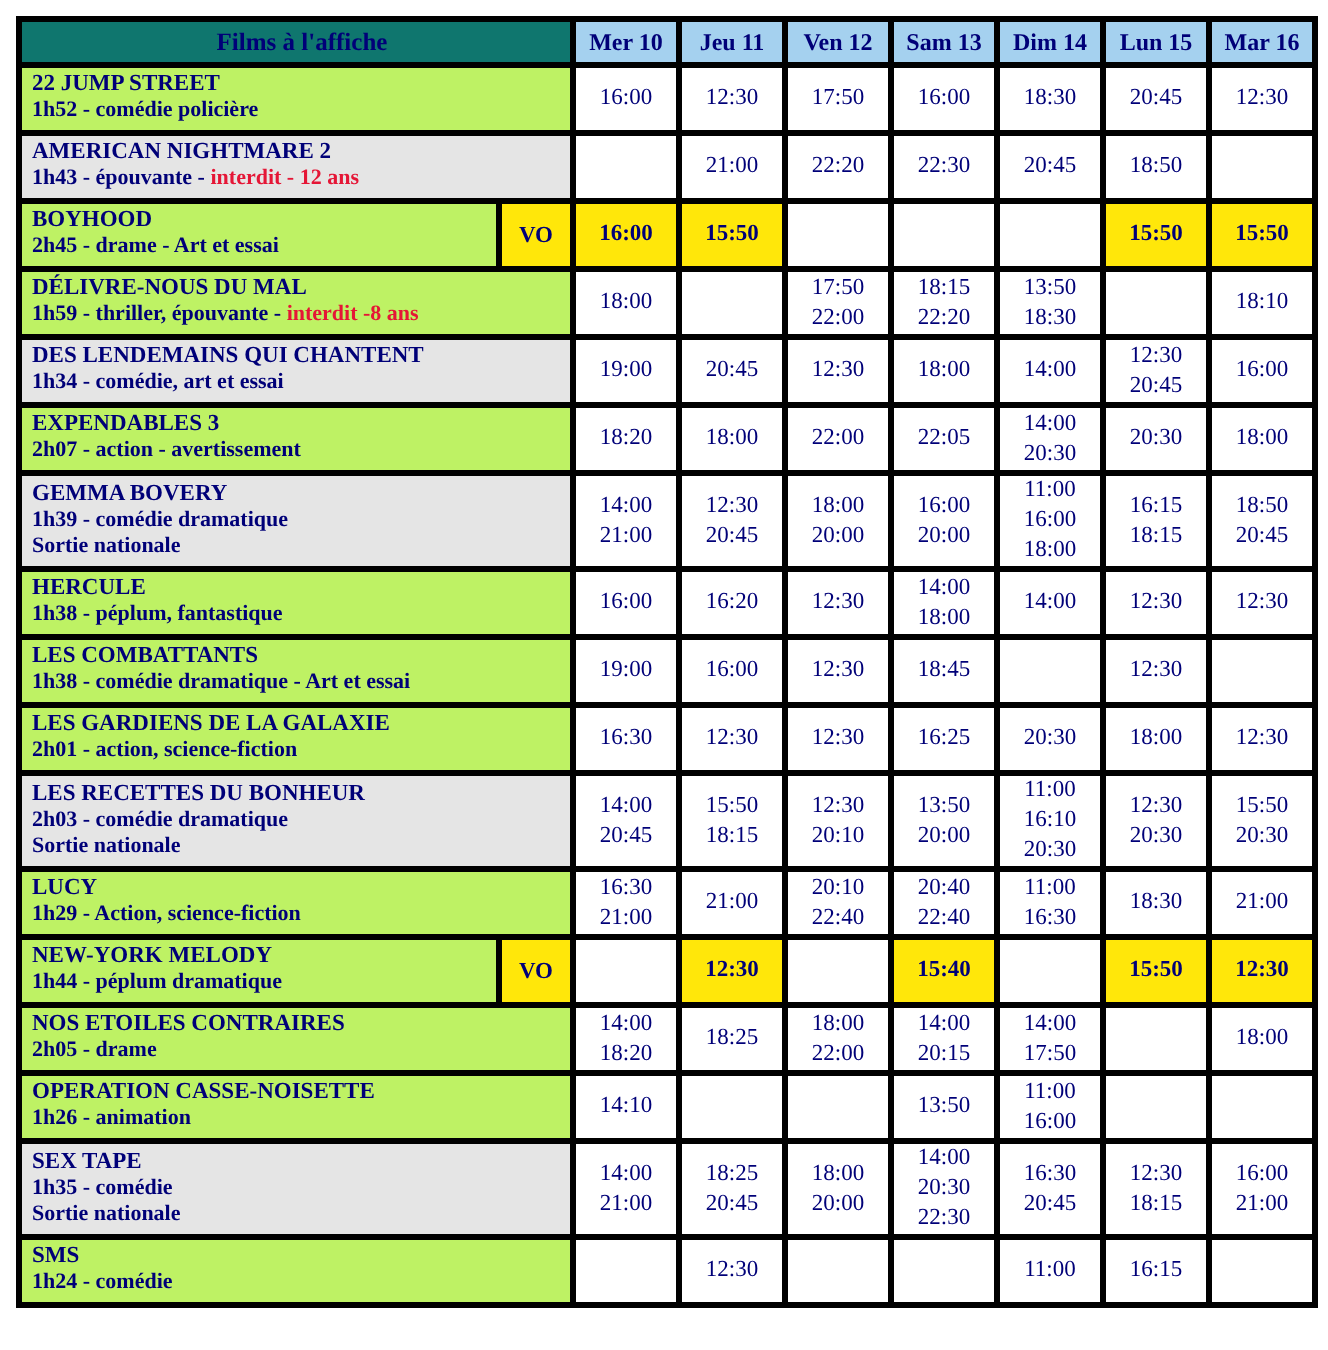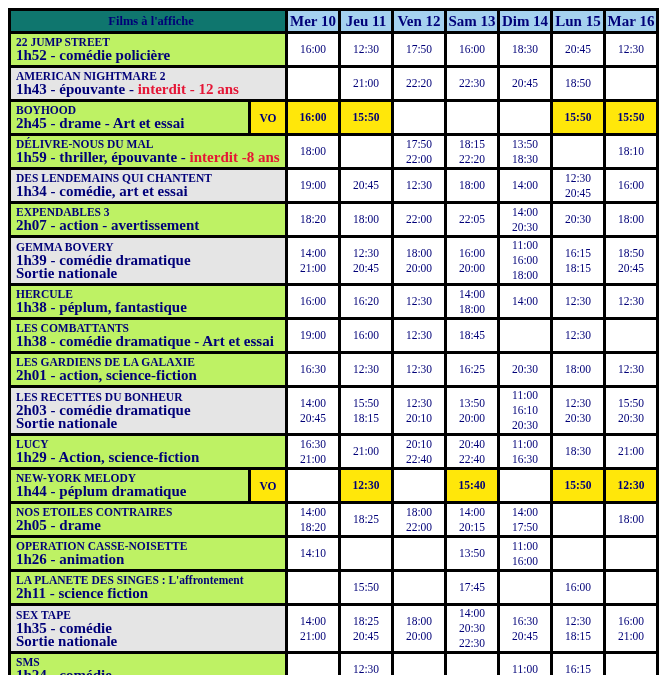--- a/index.html
+++ b/index.html
@@ -27,38 +27,38 @@
   th.films-head {
     background: #0f766e;
     text-align: center;
     font-size: 12.5px;
     height: 20px;
     padding-left: 6px;
   }
   th.day-head {
     background: #a5d1ef;
     text-align: center;
-    font-size: 15px;
+    font-size: 12px;
     height: 20px;
   }
   td.name {
     background: #bef264;
     text-align: left;
     padding: 2px 3px 3px 5px;
   }
   td.name.blue { background: #e5e5e5; margin-top: 35px; }
   td.name .title {
     font-weight: bold;
     font-size: 11.5px;
     line-height: 13px;
     white-space: nowrap;
   }
   td.name .info {
     font-weight: bold;
-    font-size: 15px;
+    font-size: 11px;
     line-height: 13px;
     white-space: nowrap;
   }
   td.name .red { color: #e51636; }
   td.vo-cell {
     background: #ffe70a;
     text-align: center;
     font-weight: bold;
     font-size: 11.5px;
   }
@@ -501,39 +501,20 @@
           <div class="t">13:50</div>
         </td>
         <td class="time">
           <div class="t">11:00</div>
           <div class="t">16:00</div>
         </td>
         <td class="time"></td>
         <td class="time"></td>
       </tr>
       <tr>
-        <td class="name" colspan="2">
-          <div class="title">LA PLANETE DES SINGES : L'affrontement</div>
-          <div class="info"><span>2h11 - science fiction</span></div>
-        </td>
-        <td class="time"></td>
-        <td class="time">
-          <div class="t">15:50</div>
-        </td>
-        <td class="time"></td>
-        <td class="time">
-          <div class="t">17:45</div>
-        </td>
-        <td class="time"></td>
-        <td class="time">
-          <div class="t">16:00</div>
-        </td>
-        <td class="time"></td>
-      </tr>
-      <tr>
         <td class="name blue" colspan="2">
           <div class="title">SEX TAPE</div>
           <div class="info"><span>1h35 - comédie</span></div>
           <div class="info">Sortie nationale</div>
         </td>
         <td class="time">
           <div class="t">14:00</div>
           <div class="t">21:00</div>
         </td>
         <td class="time">

